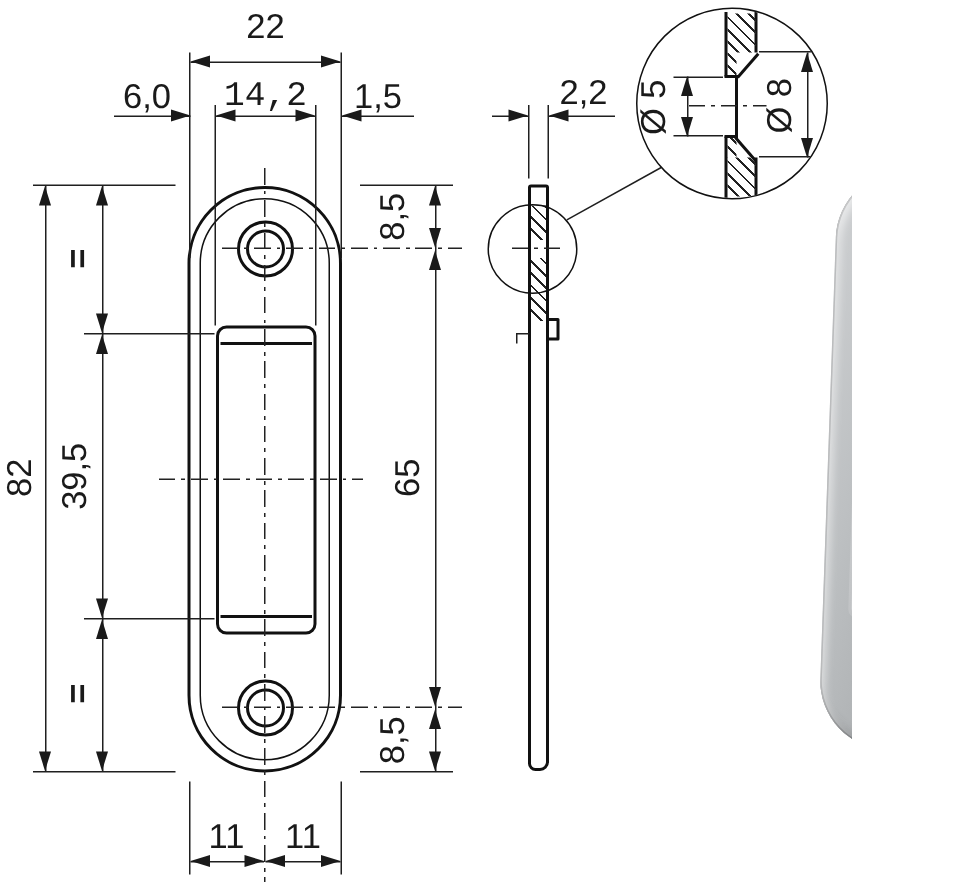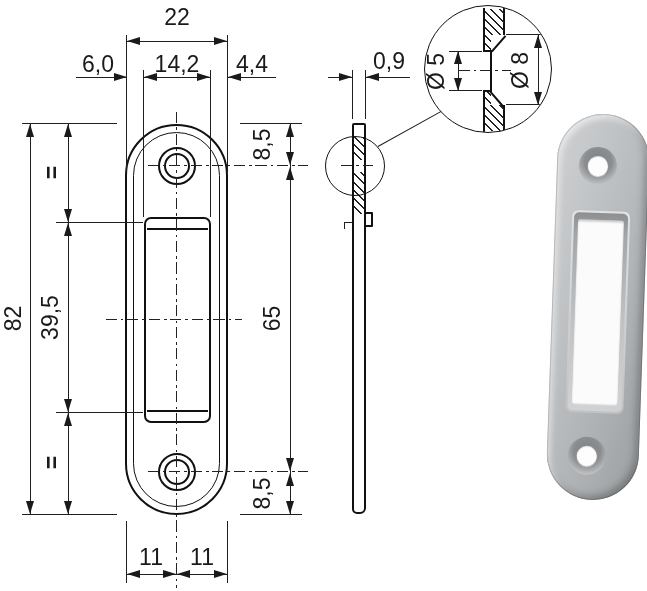--- a/index.html
+++ b/index.html
@@ -1,16 +1,16 @@
 <!DOCTYPE html>
 <html><head>
 <meta charset="utf-8">
 <style>
   html,body{margin:0;padding:0;background:#fff;}
-  .canvas{position:relative;width:647px;height:591px;background:#ffffff;overflow:hidden;
+  .canvas{position:relative;width:568px;height:591px;background:#ffffff;overflow:hidden;
           font-family:"Liberation Sans",sans-serif;color:#1a1a1a;}
   
   .hl{position:absolute;height:1.4px;background:#1f1f1f;}
   .vl{position:absolute;width:1.4px;background:#1f1f1f;}
   
   .hl2{position:absolute;height:2px;background:#111;}
   .vl2{position:absolute;width:2px;background:#111;}
   
   .cl{position:absolute;height:1px;background:repeating-linear-gradient(90deg,#222 0 11px,transparent 11px 15px,#222 15px 17.5px,transparent 17.5px 21.5px);}
   .clv{position:absolute;width:1px;background:repeating-linear-gradient(180deg,#222 0 11px,transparent 11px 15px,#222 15px 17.5px,transparent 17.5px 21.5px);}
@@ -83,22 +83,22 @@
     <div class="hl" style="left:76px;top:77px;width:51px;"></div>
     <div class="ar r" style="left:114px;top:73px;"></div>
     <div class="hl" style="left:144px;top:77px;width:66px;"></div>
     <div class="ar l" style="left:144px;top:73px;"></div>
     <div class="ar r" style="left:197px;top:73px;"></div>
     <div class="hl" style="left:228px;top:77px;width:48px;"></div>
     <div class="ar l" style="left:228px;top:73px;"></div>
     <div class="vl" style="left:143px;top:70px;height:147px;"></div>
     <div class="vl" style="left:210px;top:70px;height:147px;"></div>
     <div class="lbl" style="left:78px;top:53px;width:40px;">6,0</div>
-    <div class="lbl" style="left:149px;top:53px;width:56px;">14,2</div>
-    <div class="lbl" style="left:232px;top:53px;width:40px;">4,4</div>
+    <div class="lbl" style="left:149px;top:53px;width:56px;font-family:Liberation Mono, monospace;">14,2</div>
+    <div class="lbl" style="left:232px;top:53px;width:40px;">1,5</div>
 
     <div class="hl" style="left:240px;top:123px;width:62px;"></div>
     <div class="hl" style="left:240px;top:514px;width:62px;"></div>
     <div class="vl" style="left:290px;top:124px;height:42px;"></div>
     <div class="ar u" style="left:286px;top:124px;"></div>
     <div class="ar d" style="left:286px;top:152px;"></div>
     <div class="lbl rot" style="left:240px;top:133px;width:44px;">8,5</div>
     <div class="vl" style="left:290px;top:166px;height:306px;"></div>
     <div class="ar u" style="left:286px;top:167px;"></div>
     <div class="ar d" style="left:286px;top:458px;"></div>
@@ -152,21 +152,21 @@
     <div class="vl" style="left:344px;top:222px;height:7px;"></div>
     <div class="thin-outline circle" style="left:325px;top:136px;width:60px;height:60px;"></div>
     <div class="leader" style="left:378px;top:146px;width:75px;transform:rotate(-29deg);"></div>
 
     <div class="vl" style="left:352px;top:70px;height:49px;"></div>
     <div class="vl" style="left:365px;top:70px;height:49px;"></div>
     <div class="hl" style="left:328px;top:77px;width:24px;"></div>
     <div class="ar r" style="left:339px;top:73px;"></div>
     <div class="hl" style="left:366px;top:77px;width:44px;"></div>
     <div class="ar l" style="left:366px;top:73px;"></div>
-    <div class="lbl" style="left:367px;top:50px;width:44px;">0,9</div>
+    <div class="lbl" style="left:367px;top:50px;width:44px;">2,2</div>
   </div>
 
   <div class="detail">
 
     <div class="vl2" style="left:58px;top:2px;height:43px;"></div>
     <div class="vl2" style="left:58px;top:85px;height:41px;"></div>
     <div class="vl2" style="left:78px;top:2px;height:27px;"></div>
     <div class="vl2" style="left:78px;top:99px;height:27px;"></div>
 
     <div class="hl2" style="left:58px;top:44px;width:9px;"></div>

